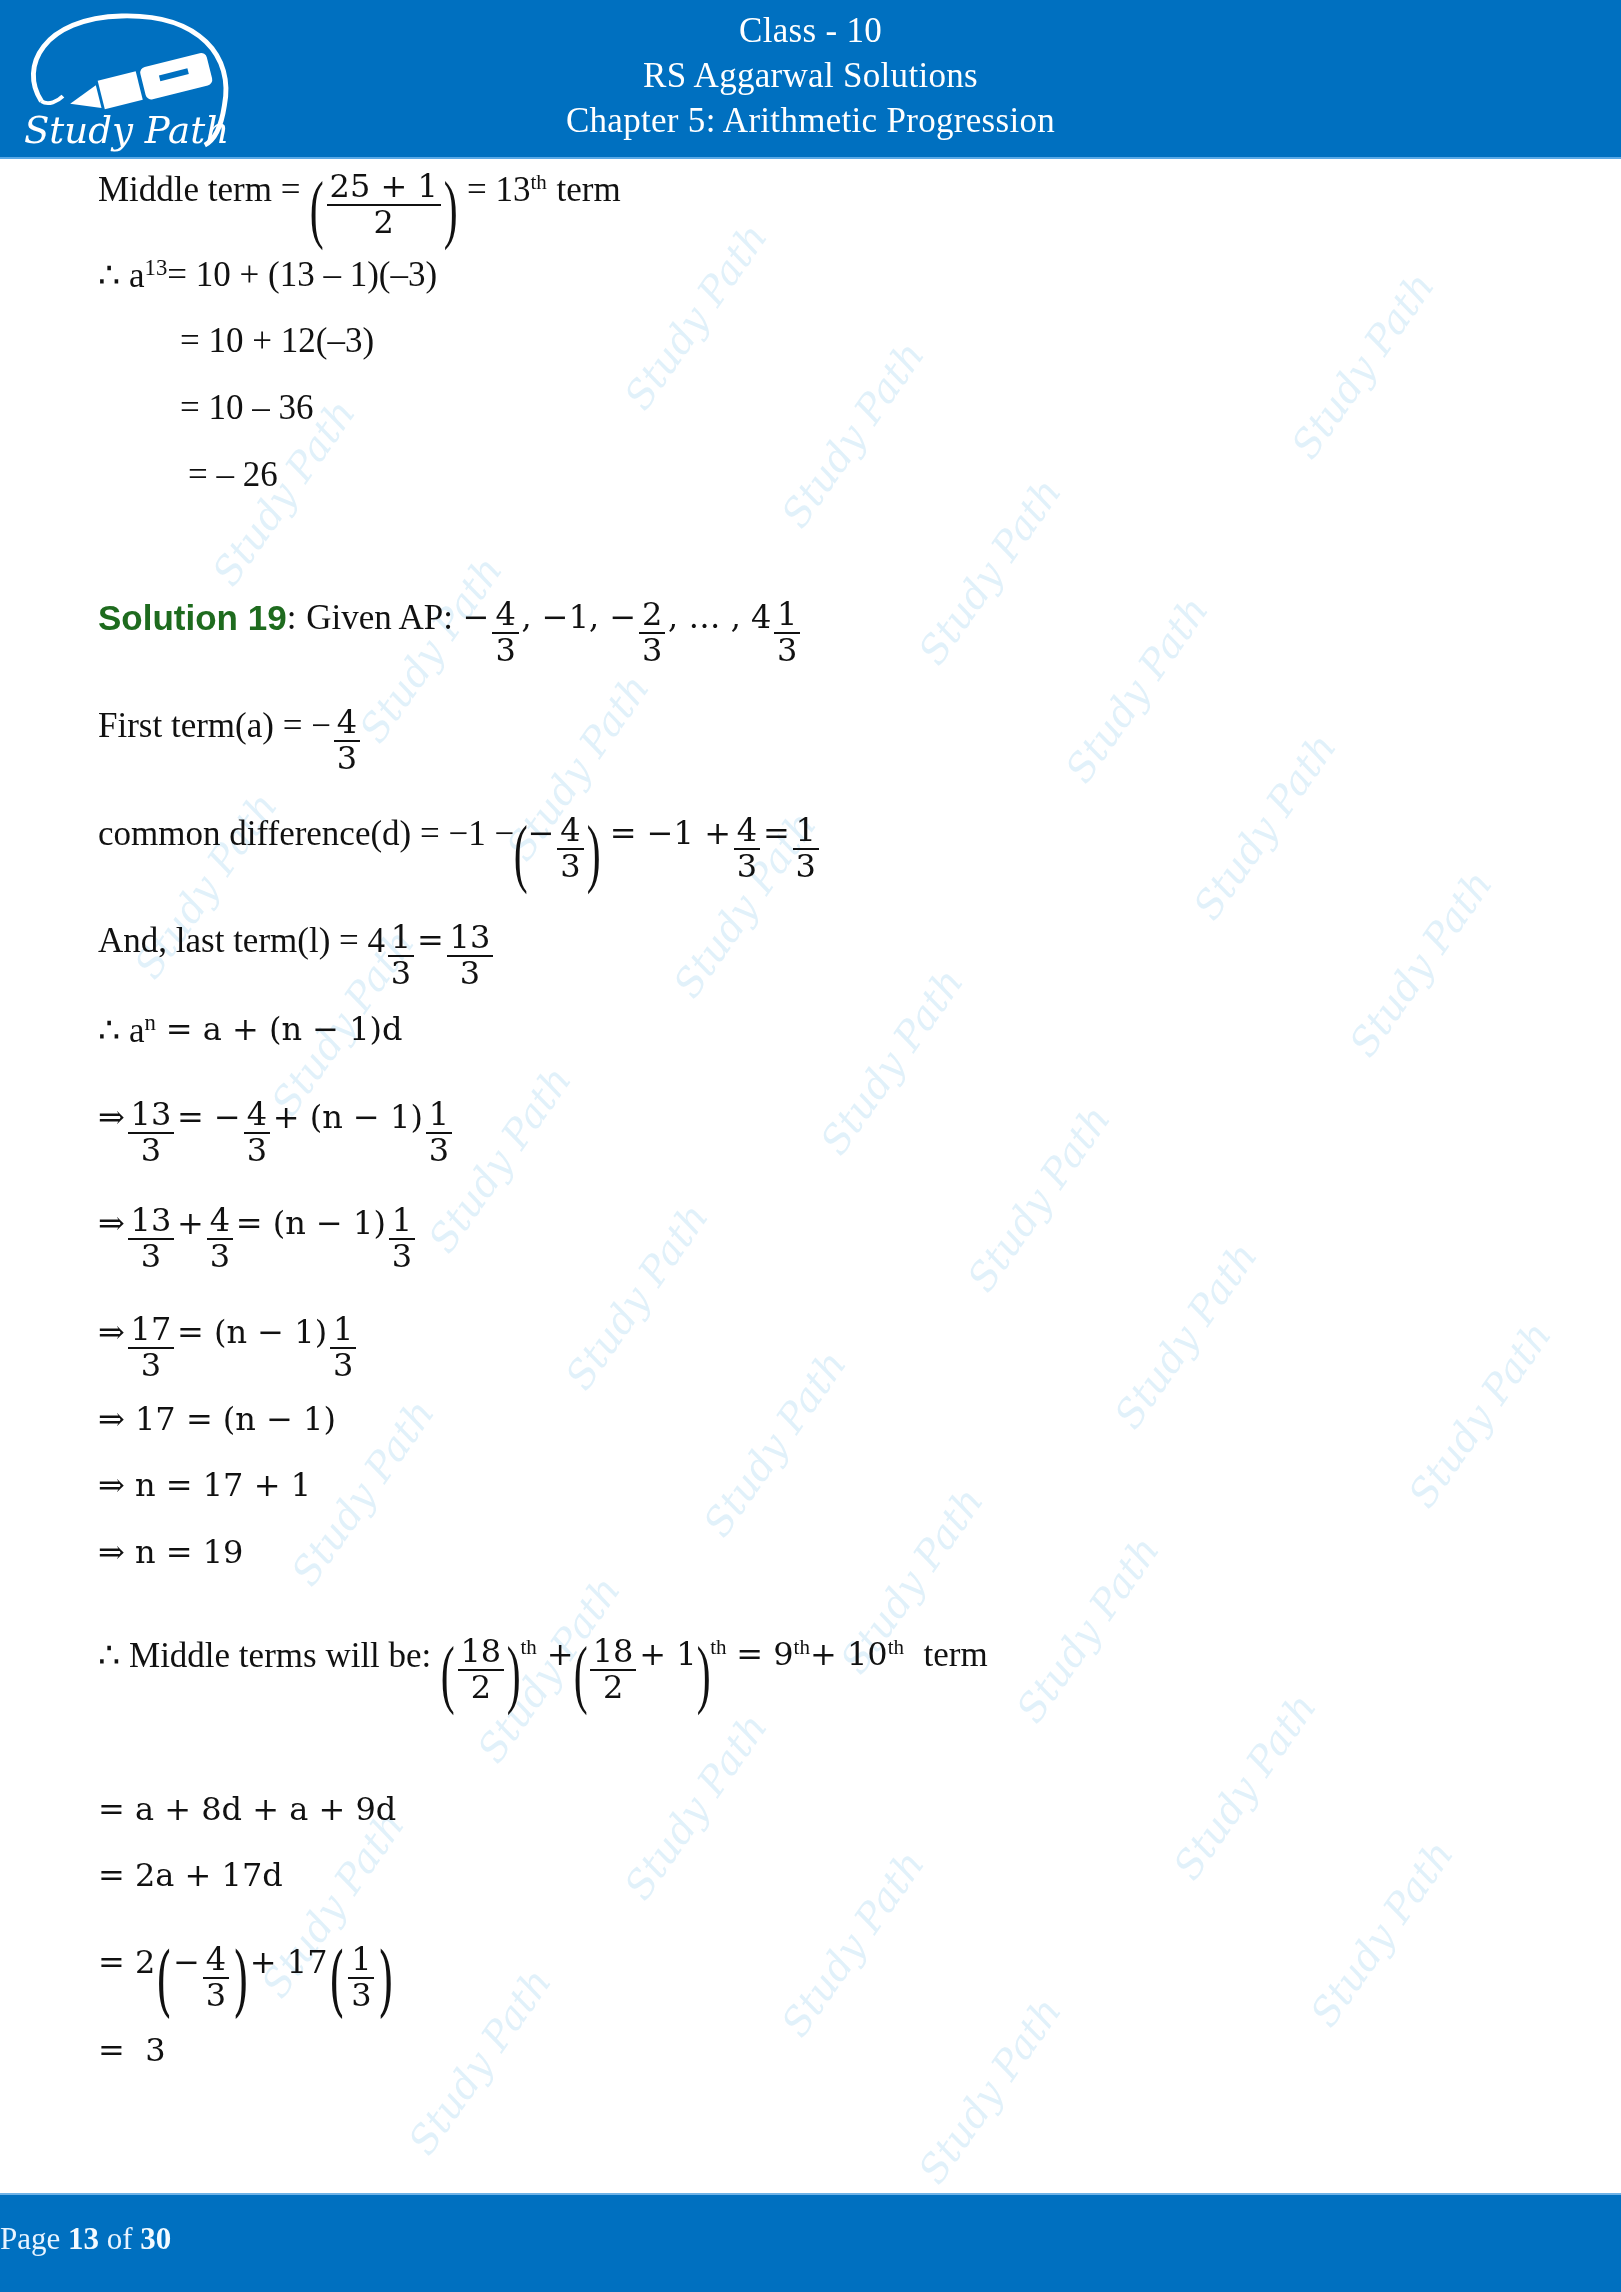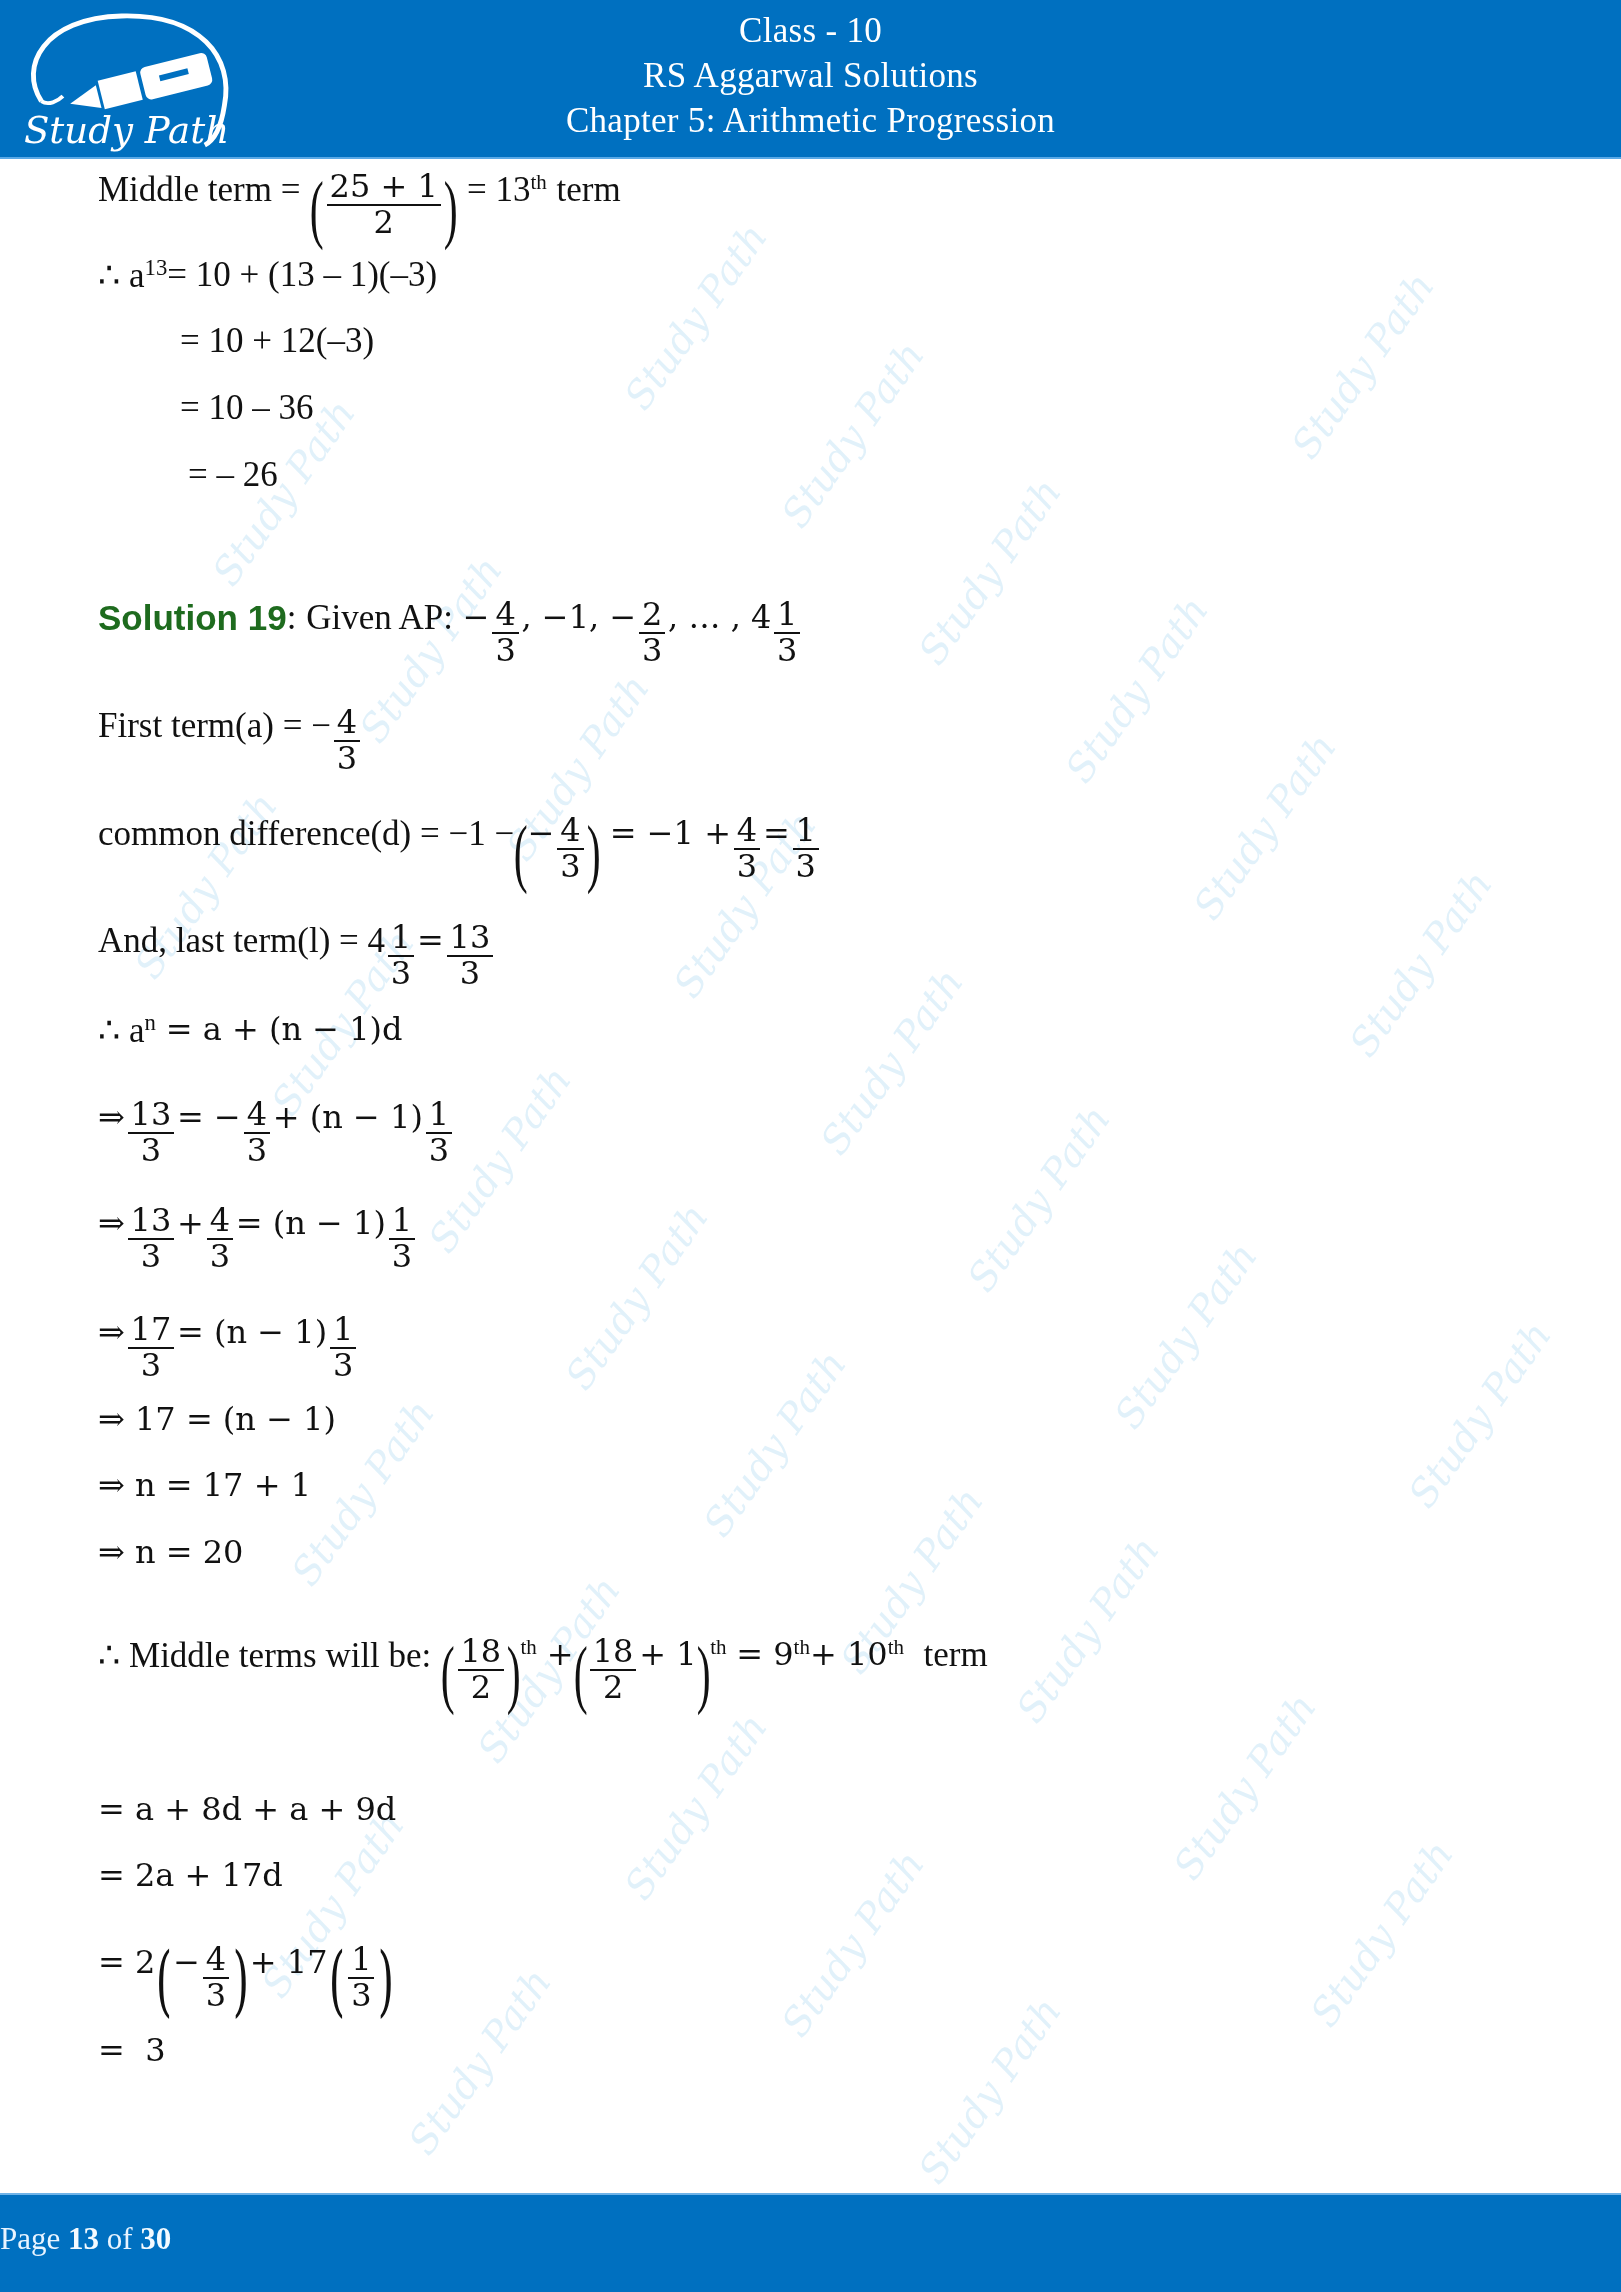--- a/index.html
+++ b/index.html
@@ -260,21 +260,21 @@
       </span>
     <span>= (n − 1)</span>
     <span class="frac">
         <span class="num">1</span>
         <span class="den">3</span>
       </span>
   </div>
 
   <div class="line math" style="top:1400px">⇒ 17 = (n − 1)</div>
   <div class="line math" style="top:1466px">⇒ n = 17 + 1</div>
-  <div class="line math" style="top:1533px">⇒ n = 20</div>
+  <div class="line math" style="top:1533px">⇒ n = 19</div>
 
   <div class="line" style="top:1635px;height:108px">
     <span>∴ Middle terms will be:</span>
     <span class="sp"></span>
     <span class="paren">(</span>
     <span class="frac math">
         <span class="num">18</span>
         <span class="den">2</span>
       </span>
     <span class="paren">)</span>

